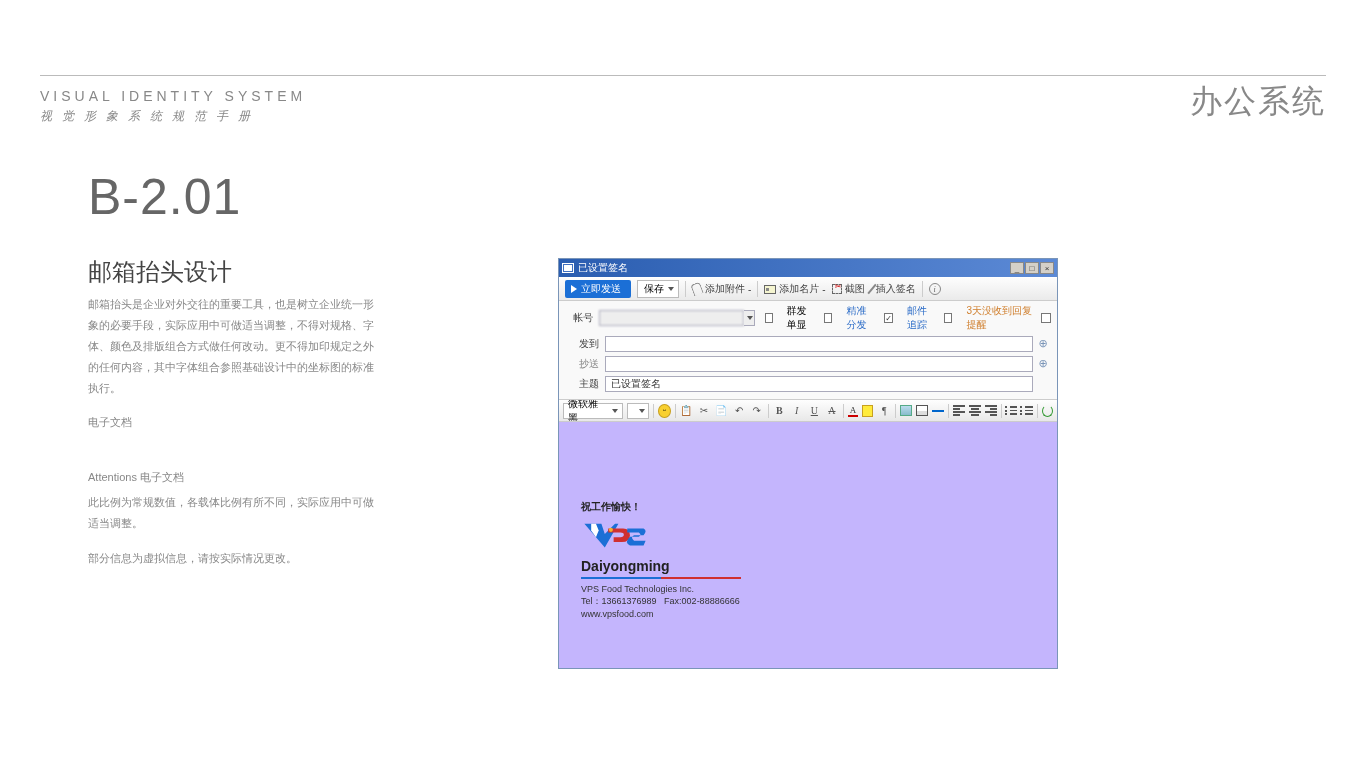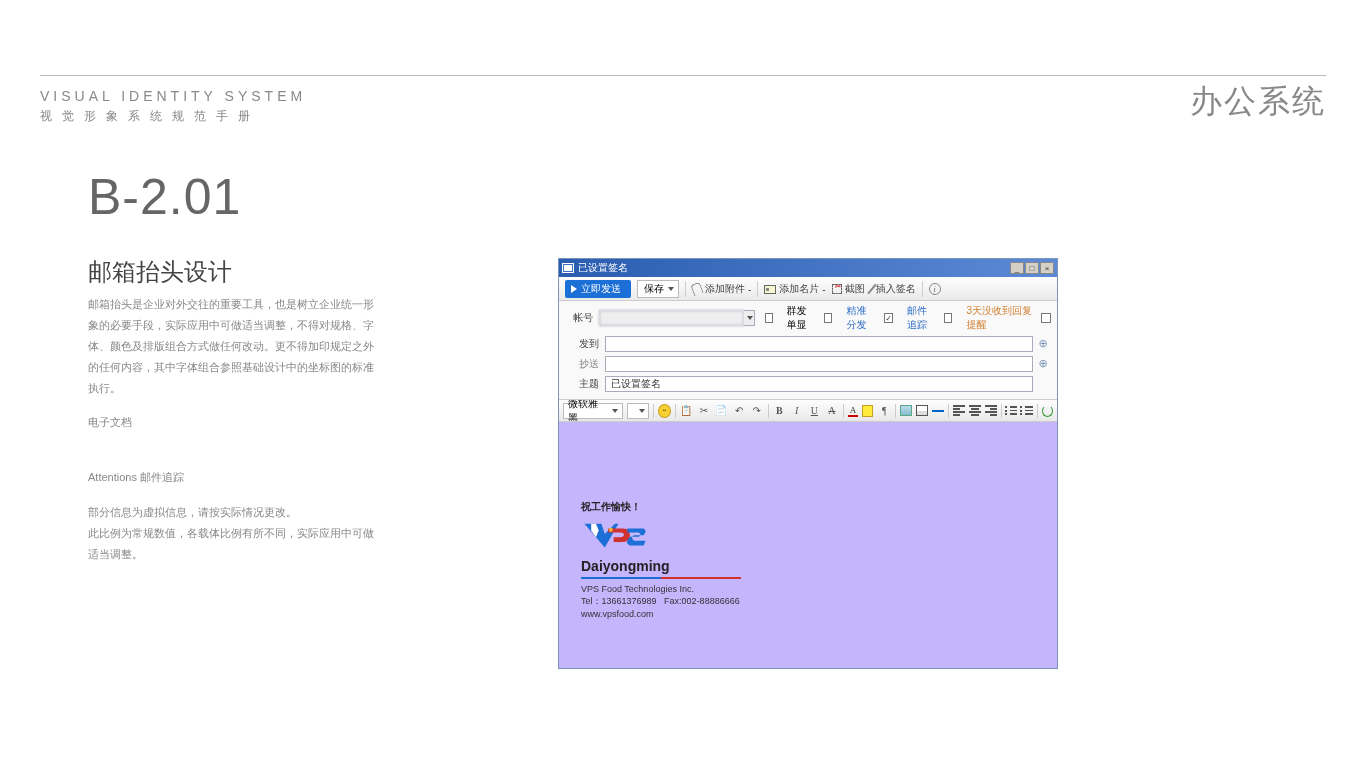--- a/index.html
+++ b/index.html
@@ -2,21 +2,21 @@
 <html><head>
 <meta charset="utf-8">
 <style>
 * { margin: 0; padding: 0; box-sizing: border-box; }
 body { width: 1366px; height: 768px; background: #ffffff; font-family: "Microsoft YaHei", Arial, sans-serif; position: relative; overflow: hidden; }
 
 .top-rule { position: absolute; top: 75px; left: 40px; right: 40px; height: 1px; background: #bbb; }
 
 .header-left { position: absolute; top: 88px; left: 40px; }
 .header-title-en { font-size: 14px; letter-spacing: 4px; color: #888; font-weight: 300; }
-.header-title-cn { font-size: 12px; letter-spacing: 10px; color: #888; margin-top: 4px; font-weight: 300; }
+.header-title-cn { font-size: 12px; letter-spacing: 10px; color: #888; margin-top: 4px; font-weight: 300; font-style: italic; }
 
 .header-right { position: absolute; top: 80px; right: 40px; font-size: 32px; color: #888; letter-spacing: 2px; font-weight: 300; }
 
 .section-code { position: absolute; top: 168px; left: 88px; font-size: 50px; color: #666; font-weight: 300; letter-spacing: 1px; }
 
 .section-title { position: absolute; top: 256px; left: 88px; font-size: 24px; color: #444; font-weight: 400; }
 
 .desc-block { position: absolute; top: 294px; left: 88px; width: 290px; font-size: 11px; color: #888; line-height: 1.9; }
 .desc-p { margin-bottom: 14px; }
 .note-title { margin-top: 34px; margin-bottom: 4px; }
@@ -115,23 +115,23 @@
   <div class="header-title-cn">视觉形象系统规范手册</div>
 </div>
 <div class="header-right">办公系统</div>
 
 <div class="section-code">B-2.01</div>
 <div class="section-title">邮箱抬头设计</div>
 
 <div class="desc-block">
   <div class="desc-p">邮箱抬头是企业对外交往的重要工具，也是树立企业统一形象的必要手段，实际应用中可做适当调整，不得对规格、字体、颜色及排版组合方式做任何改动。更不得加印规定之外的任何内容，其中字体组合参照基础设计中的坐标图的标准执行。</div>
   <div class="desc-p">电子文档</div>
-  <div class="note-title">Attentions 邮件追踪</div>
+  <div class="note-title">Attentions 电子文档</div>
+  <div>此比例为常规数值，各载体比例有所不同，实际应用中可做适当调整。</div>
   <div style="margin-top:14px">部分信息为虚拟信息，请按实际情况更改。</div>
-  <div>此比例为常规数值，各载体比例有所不同，实际应用中可做适当调整。</div>
 </div>
 
 <div class="mail-window">
 
   <div class="mail-titlebar">
     <div class="mail-title-icon"></div>
     <div class="mail-title-text">已设置签名</div>
     <div class="win-btn">_</div>
     <div class="win-btn">□</div>
     <div class="win-btn">×</div>

